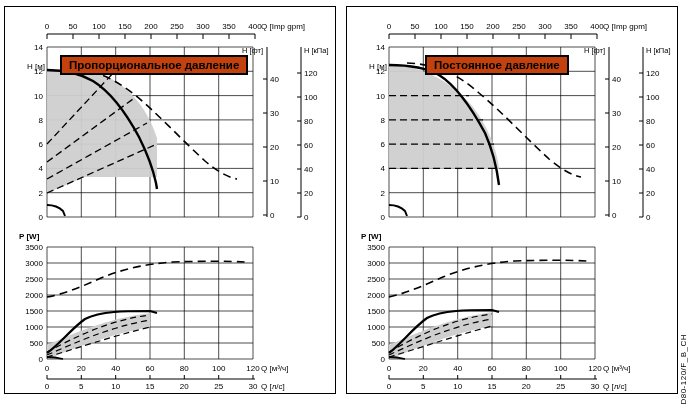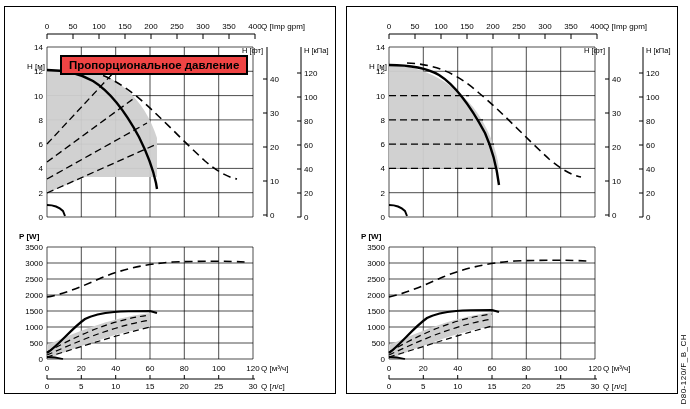--- a/index.html
+++ b/index.html
@@ -8,21 +8,21 @@
 
   .panel{position:absolute;top:6px;width:330px;height:386px;border:1px solid #000;background:#fff;}
   .panel.left{left:4px;}
   .panel.right{left:346px;}
 
   .svgwrap{position:absolute;left:0;top:0;}
 
   .title-box{
     position:absolute;
     border:2px solid #000;
-    background:#ef4444;
+    background:#c2410c;
     font-size:11.5px;
     font-weight:bold;
     padding:2px 7px;
     white-space:nowrap;
     font-family:"Liberation Sans",sans-serif;
   }
 
   .vertlabel{
     position:absolute;
     right:2px;
@@ -438,16 +438,17 @@
           <text x="110.7" y="382">10</text>
           <text x="145" y="382">15</text>
           <text x="179.3" y="382">20</text>
           <text x="213.7" y="382">25</text>
           <text x="248" y="382">30</text>
         </g>
         <text x="256" y="382" font-size="8" text-anchor="start">Q [л/с]</text>
       </g>
     </svg>
 
+    <div class="title-box" style="left:78px; top:48px;">Постоянное давление</div>
   </div>
 
   <div class="vertlabel">D80-120/F_B_CH</div>
 </div>
 
 </body></html>

